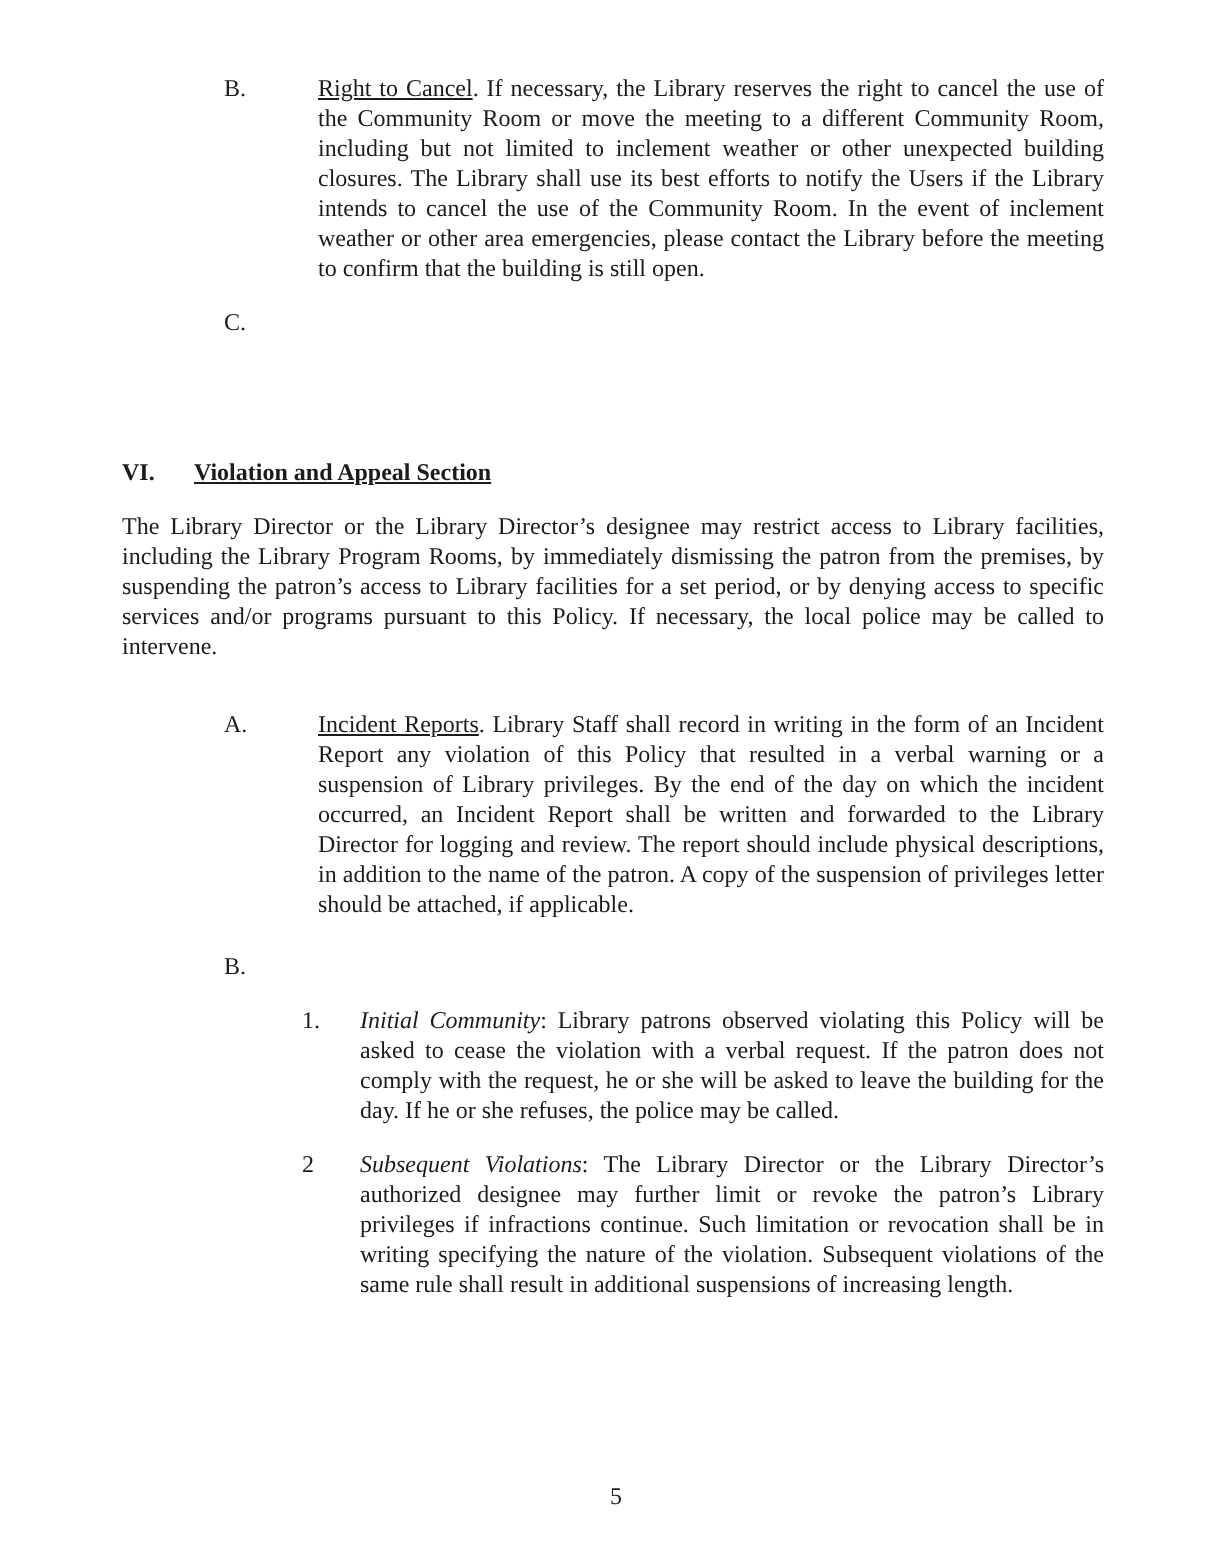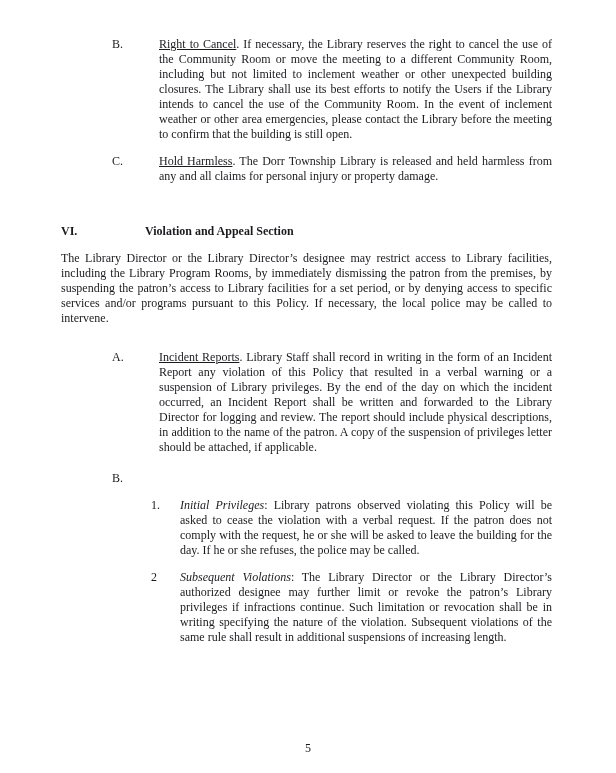--- a/index.html
+++ b/index.html
@@ -29,25 +29,25 @@
   .item .txt { flex: 1; text-align: justify; margin-left: 19px; }
   
   .sub { display: flex; }
   .sub .sp  { width: 90px; flex: none; }
   .sub .lbl { width: 29px; flex: none; }
   .sub .txt { flex: 1; text-align: justify; }
 
   .mt12 { margin-top: 12px; }
   .mt16 { margin-top: 16px; }
   .mt24 { margin-top: 24px; }
-  .mt40 { margin-top: 40px; gap: 48px; }
+  .mt40 { margin-top: 60px; }
 
   .sec-heading { display: flex; font-weight: bold; }
   .sec-heading .num { width: 36px; flex: none; }
-  .sec-heading .title { }
+  .sec-heading .title { text-decoration: underline; }
 
   .intro { text-align: justify; }
 
   .u  { text-decoration: underline; }
   .it { font-style: italic; }
 
   .page-number {
     position: absolute;
     top: 741px;
     left: 0;
@@ -62,21 +62,20 @@
 
   <div class="item">
     <span class="sp"></span>
     <span class="lbl">B.</span>
     <span class="txt"><span class="u">Right to Cancel</span><span>.  If necessary, the Library reserves the right to cancel the use of the Community Room or move the meeting to a different Community Room, including but not limited to inclement weather or other unexpected building closures.  The Library shall use its best efforts to notify the Users if the Library intends to cancel the use of the Community Room.  In the event of inclement weather or other area emergencies, please contact the Library before the meeting to confirm that the building is still open.</span></span>
   </div>
 
   <div class="item mt12">
     <span class="sp"></span>
     <span class="lbl">C.</span>
-    <span class="txt"><span class="u">Hold Harmless</span><span>.  The Dorr Township Library is released and held harmless from any and all claims for personal injury or property damage.</span></span>
   </div>
 
   <div class="sec-heading mt40">
     <span class="num">VI.</span>
     <span class="title">Violation and Appeal Section</span>
   </div>
 
   <div class="intro mt12">The Library Director or the Library Director’s designee may restrict access to Library facilities, including the Library Program Rooms, by immediately dismissing the patron from the premises, by suspending the patron’s access to Library facilities for a set period, or by denying access to specific services and/or programs pursuant to this Policy.  If necessary, the local police may be called to intervene.</div>
 
   <div class="item mt24">
@@ -86,21 +85,21 @@
   </div>
 
   <div class="item mt16">
     <span class="sp"></span>
     <span class="lbl">B.</span>
   </div>
 
   <div class="sub mt12">
     <span class="sp"></span>
     <span class="lbl">1.</span>
-    <span class="txt"><span class="it">Initial Privileges</span><span>:  Library patrons observed violating this Policy will be asked to cease the violation with a verbal request.  If the patron does not comply with the request, he or she will be asked to leave the building for the day.  If he or she refuses, the police may be called.</span></span>
+    <span class="txt"><span class="it">Initial Community</span><span>:  Library patrons observed violating this Policy will be asked to cease the violation with a verbal request.  If the patron does not comply with the request, he or she will be asked to leave the building for the day.  If he or she refuses, the police may be called.</span></span>
   </div>
 
   <div class="sub mt12">
     <span class="sp"></span>
     <span class="lbl">2</span>
     <span class="txt"><span class="it">Subsequent Violations</span><span>:  The Library Director or the Library Director’s authorized designee may further limit or revoke the patron’s Library privileges if infractions continue.  Such limitation or revocation shall be in writing specifying the nature of the violation.  Subsequent violations of the same rule shall result in additional suspensions of increasing length.</span></span>
   </div>
 
 </div>
 

